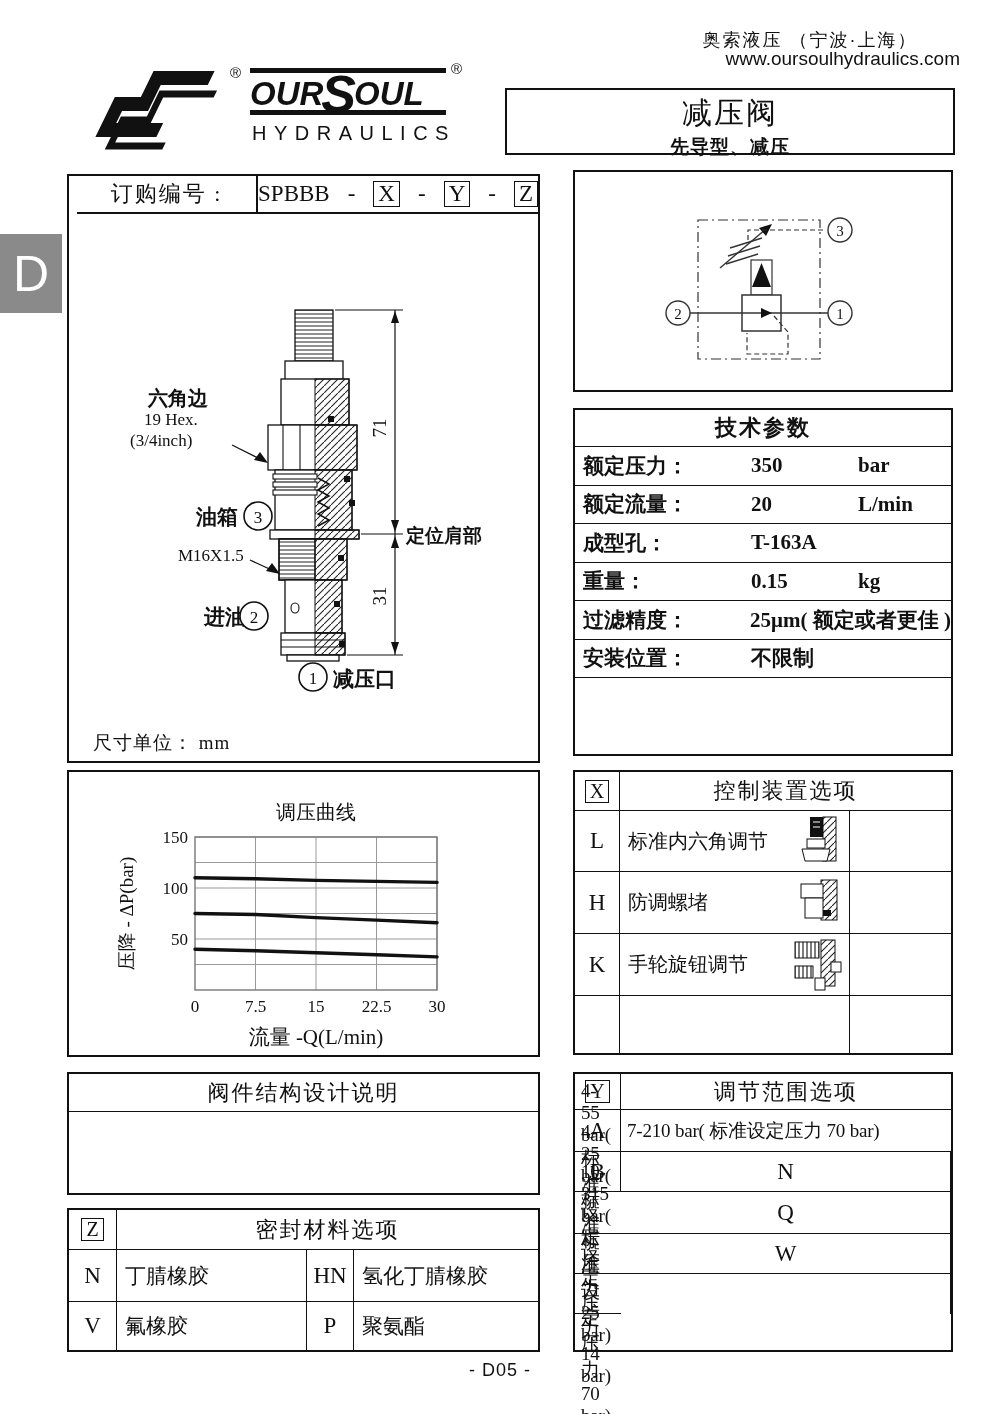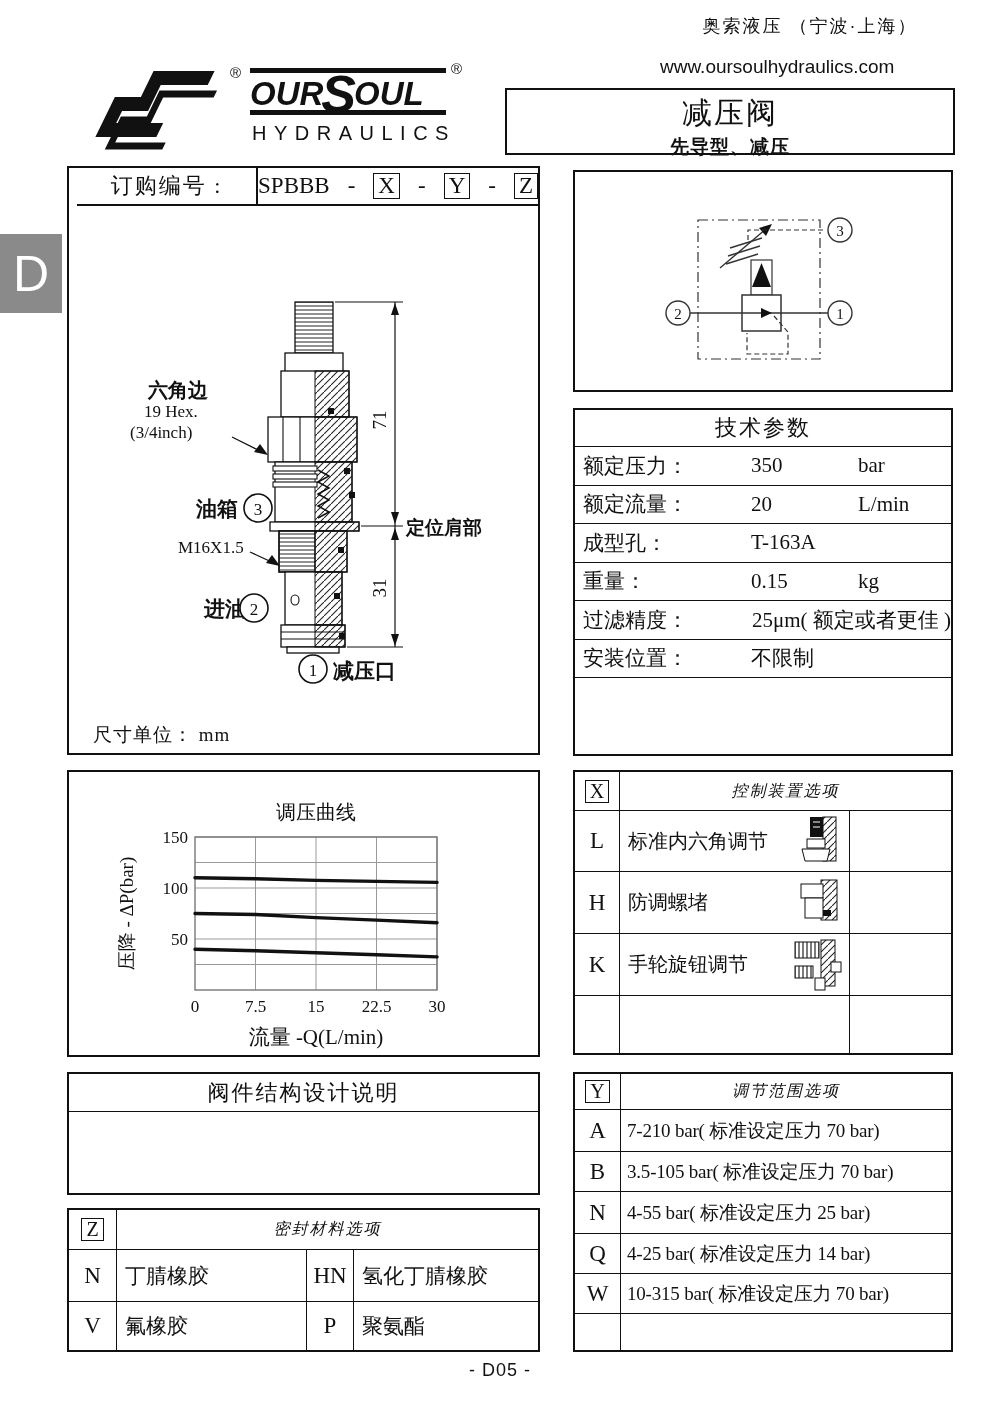--- a/index.html
+++ b/index.html
@@ -5,68 +5,68 @@
   html,body{margin:0;padding:0;background:#fff;}
   .page{position:relative;width:1000px;height:1414px;background:#fff;color:#111;
         font-family:"Liberation Serif",serif;overflow:hidden;}
   .abs{position:absolute;}
   .frame{position:absolute;border:2px solid #111;background:#fff;box-sizing:border-box;}
   .boxltr{display:inline-block;border:1.6px solid #111;padding:0 4px;line-height:1.05;}
   
   .dtab{position:absolute;left:0;top:234px;width:62px;height:79px;background:#8a8a8a;
         color:#fff;font-family:"Liberation Sans",sans-serif;font-size:50px;font-weight:500;
         display:flex;align-items:center;justify-content:center;}
-  .company{position:absolute;left:660px;top:14px;width:300px;text-align:center;
+  .company{position:absolute;left:660px;top:28px;width:300px;text-align:center;
            font-family:"Liberation Sans",sans-serif;font-size:18px;letter-spacing:2px;}
-  .website{position:absolute;left:660px;top:56px;width:300px;text-align:left;
+  .website{position:absolute;left:660px;top:48px;width:300px;text-align:right;
            font-family:"Liberation Sans",sans-serif;font-size:19px;}
   .titlebox{left:505px;top:88px;width:450px;height:67px;text-align:center;}
   .titlebox .t1{font-size:30px;letter-spacing:2px;margin-top:3px;}
   .titlebox .t2{font-size:19px;font-weight:bold;letter-spacing:1px;}
   
   .logo{position:absolute;left:85px;top:52px;width:380px;height:105px;}
   .wordmark{position:absolute;left:165px;top:18px;width:200px;}
   .wm-row{position:relative;display:flex;align-items:center;height:46px;}
   .wm-bar-top{position:absolute;left:0;right:4px;top:-2px;height:5px;background:#111;}
   .wm-bar-bot{position:absolute;left:0;right:4px;bottom:1px;height:5px;background:#111;}
   .wm-txt{font-family:"Liberation Sans",sans-serif;font-weight:bold;font-style:italic;
           font-size:33px;letter-spacing:0;line-height:1;}
   .wm-s{font-size:52px;position:relative;top:1px;margin:0 -2px;}
   .wm-sub{font-family:"Liberation Sans",sans-serif;font-size:20px;letter-spacing:7.5px;
           margin-top:6px;margin-left:2px;}
   .regmark{font-family:"Liberation Sans",sans-serif;font-size:15px;position:absolute;}
   
-  .orderbox{left:67px;top:166px;width:473px;height:589px;padding-left:8px;}
+  .orderbox{left:67px;top:174px;width:473px;height:589px;padding-left:8px;}
   .order-head{display:flex;height:36px;border-bottom:2px solid #111;}
   .order-head .c1{width:191px;border-right:2px solid #111;box-sizing:border-box;
                   font-size:22px;display:flex;align-items:center;justify-content:center;letter-spacing:2px;}
   .order-head .c2{flex:1;font-size:23px;display:flex;align-items:center;justify-content:center;gap:18px;}
   .unitnote{position:absolute;left:24px;top:554px;font-size:19px;letter-spacing:1px;}
   
-  .techbox{left:573px;top:408px;width:380px;height:348px;display:flex;flex-direction:column;}
+  .techbox{left:573px;top:408px;width:380px;height:348px;display:flex;flex-direction:column;font-weight:bold;}
   .tech-title{height:36px;font-size:22px;letter-spacing:2px;display:flex;align-items:center;justify-content:center;}
   .t-row{height:38.5px;border-top:1.6px solid #111;display:grid;
          grid-template-columns:168px 107px 1fr;align-items:center;padding-left:8px;font-size:21px;box-sizing:border-box;}
   .t-row.merged{display:flex;gap:8px;justify-content:space-between;}
   .t-row.fill{flex:1;}
   
   .chartbox{left:67px;top:770px;width:473px;height:287px;}
   svg text{font-family:"Liberation Serif",serif;fill:#111;}
   
   .xtab{left:573px;top:770px;width:380px;height:285px;display:grid;
         grid-template-columns:45px 230px 1fr;grid-template-rows:39px 61px 62px 62px 1fr;}
   .ytab{left:573px;top:1072px;width:380px;height:280px;display:grid;
         grid-template-columns:46px 1fr;grid-template-rows:36px 42px 40px 42px 40px 40px 1fr;}
   .ztab{left:67px;top:1208px;width:473px;height:144px;display:grid;
         grid-template-columns:48px 190px 47px 1fr;grid-template-rows:40px 52px 1fr;}
   .cell{box-sizing:border-box;display:flex;align-items:center;}
   .bb{border-bottom:1.6px solid #111;}
   .br{border-right:1.6px solid #111;}
   .cell.letter{justify-content:center;font-size:23px;}
-  .cell.ttl{justify-content:center;font-size:16px;letter-spacing:2px;font-style:italic;}
+  .cell.ttl{justify-content:center;font-size:22px;letter-spacing:2px;}
   .cell.lab{padding-left:8px;font-size:20px;justify-content:space-between;padding-right:6px;}
   .ytab .cell.lab{font-size:19px;padding-left:6px;letter-spacing:-0.2px;}
   .ztab .cell.lab{font-size:21px;}
   .structbox{left:67px;top:1072px;width:473px;height:123px;}
   .struct-title{height:38px;border-bottom:1.8px solid #111;font-size:22px;letter-spacing:2px;
                 display:flex;align-items:center;justify-content:center;box-sizing:border-box;}
   .footer{position:absolute;left:0;top:1360px;width:1000px;text-align:center;
           font-family:"Liberation Sans",sans-serif;font-size:18px;letter-spacing:1px;}
   .symbox{left:573px;top:170px;width:380px;height:222px;}
 </style>
@@ -358,21 +358,20 @@
   </div>
 
   <div class="frame ytab">
     <div class="cell letter bb br">
         <span class="boxltr" style="font-size:20px">Y</span>
       </div>
     <div class="cell ttl bb">调节范围选项</div>
     <div class="cell letter bb br">A</div>
     <div class="cell lab bb">7-210 bar( 标准设定压力 70 bar)</div>
     <div class="cell letter bb br">B</div>
-    <div class="cell lab bb">3.5-105 bar( 标准设定压力 70 bar)</div>
     <div class="cell letter bb br">N</div>
     <div class="cell lab bb">4-55 bar( 标准设定压力 25 bar)</div>
     <div class="cell letter bb br">Q</div>
     <div class="cell lab bb">4-25 bar( 标准设定压力 14 bar)</div>
     <div class="cell letter bb br">W</div>
     <div class="cell lab bb">10-315 bar( 标准设定压力 70 bar)</div>
     <div class="cell br"></div>
     <div class="cell"></div>
   </div>
 

